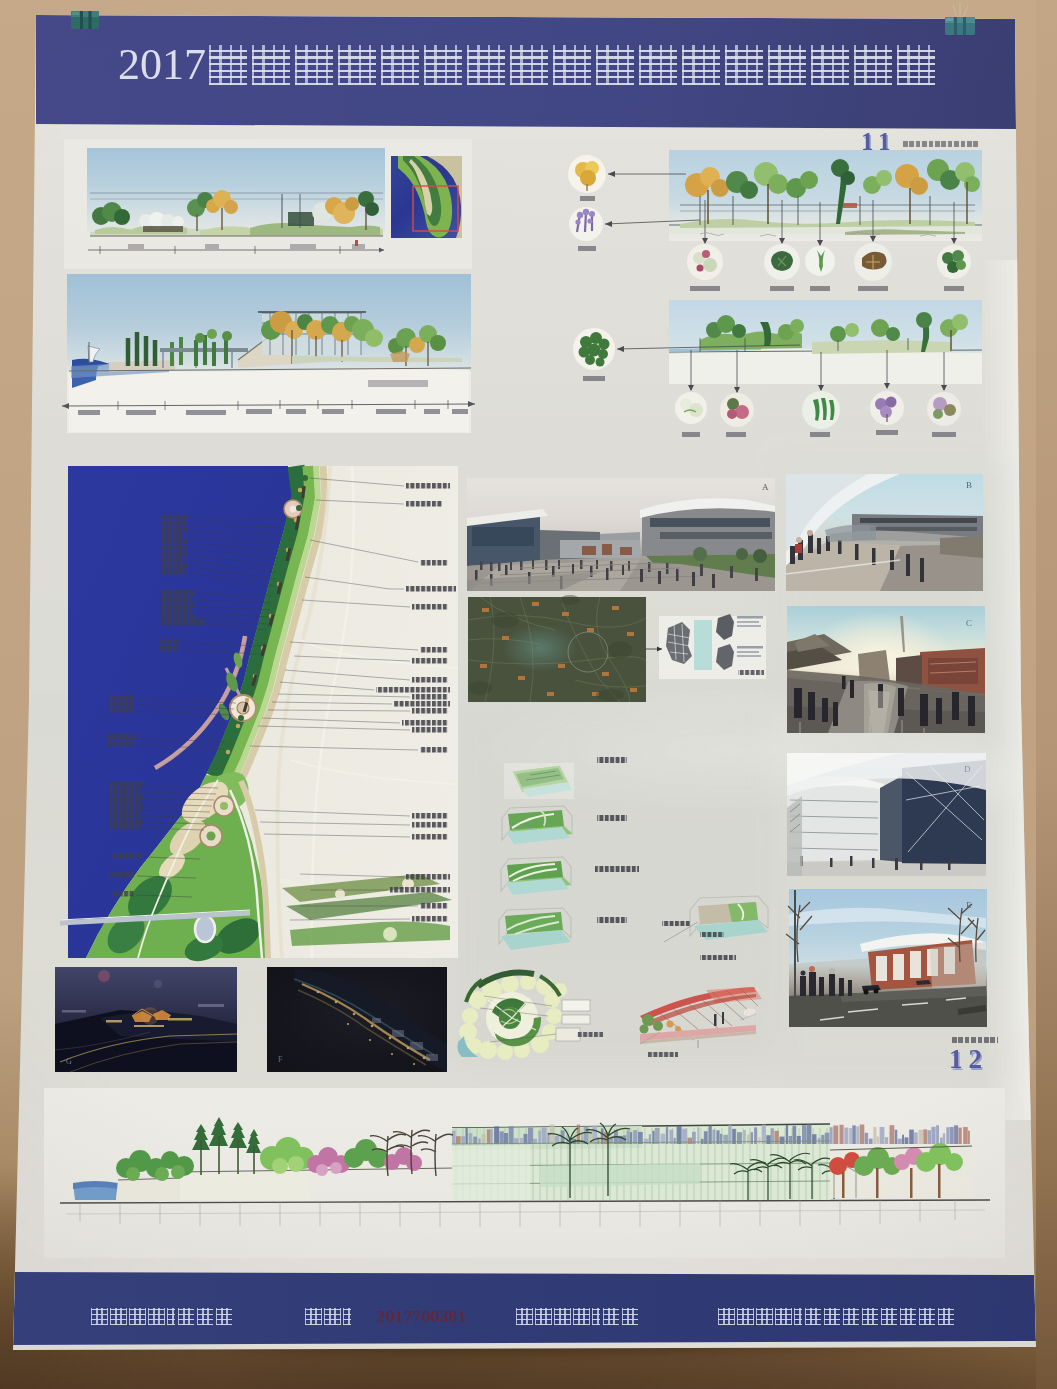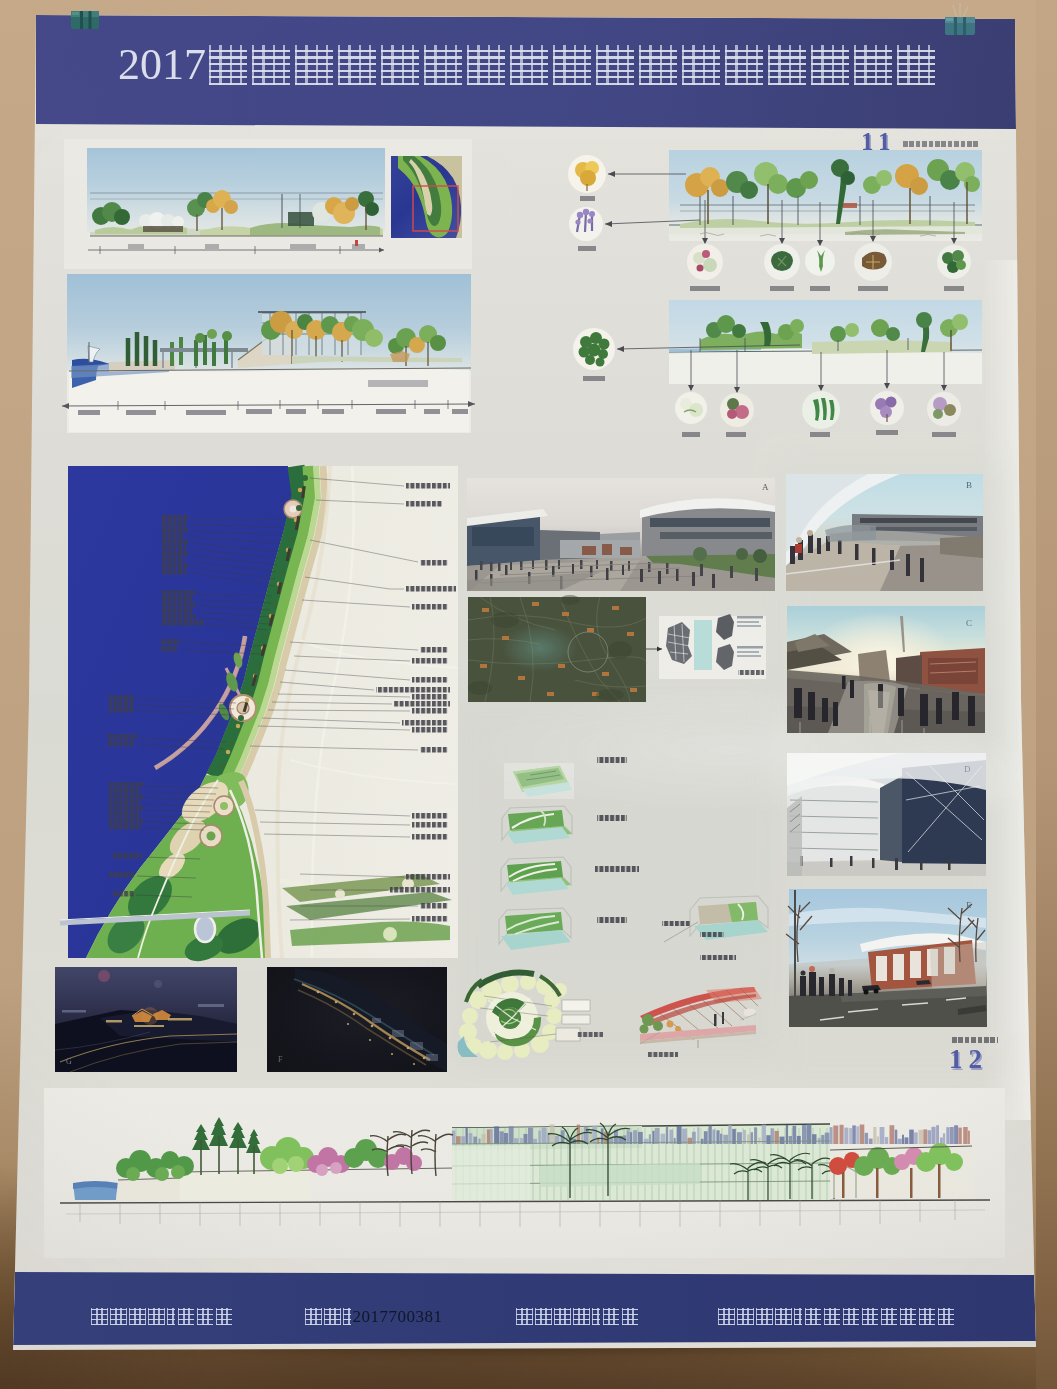--- a/index.html
+++ b/index.html
@@ -96,21 +96,21 @@
 <div class="abs" style="left:949px;top:1044px;width:70px;height:28px;color:#4d58ab;font:bold 27px 'Liberation Serif',serif;letter-spacing:6px;text-shadow:1.5px 1.5px 0 #99a2cf;">12</div>
 
 <div class="abs" style="left:0;top:0;width:1057px;height:1389px;pointer-events:none;background:
  radial-gradient(115% 90% at 50% 42%, rgba(0,0,0,0) 52%, rgba(88,78,60,.13) 100%),
  linear-gradient(180deg, rgba(180,172,155,.06), rgba(150,140,120,.08));"></div>
 
 <div class="abs" style="left:0;top:0;width:1057px;height:1389px;clip-path:polygon(15px 1272px,1034px 1275px,1036px 1341px,13px 1345px);background:linear-gradient(92deg,#35407f 0%,#303b7a 45%,#2d3775 100%);"></div>
 
 <div class="abs" id="foot" style="left:0;top:1308px;width:1057px;height:20px;white-space:nowrap;">
 <span class="abs" style="left:90px;"><span class="fz"></span><span class="fz"></span><span class="fz"></span><span class="fz"></span><span class="fz" style="width:8px;"></span><span class="fz"></span><span class="fz"></span><span class="fz"></span></span>
-<span class="abs" style="left:304px;"><span class="fz"></span><span class="fz"></span><span class="fz" style="width:8px;"></span><span style="font:17px 'Liberation Serif',serif;color:#0f172a;vertical-align:top;line-height:17px;letter-spacing:.5px;">2017700381</span></span>
+<span class="abs" style="left:304px;"><span class="fz"></span><span class="fz"></span><span class="fz" style="width:8px;"></span><span style="font:17px 'Liberation Serif',serif;color:#7f1d1d;vertical-align:top;line-height:17px;letter-spacing:.5px;margin-left:24px;">2017700381</span></span>
 <span class="abs" style="left:515px;"><span class="fz"></span><span class="fz"></span><span class="fz"></span><span class="fz"></span><span class="fz" style="width:8px;"></span><span class="fz"></span><span class="fz"></span></span>
 <span class="abs" style="left:717px;"><span class="fz"></span><span class="fz"></span><span class="fz"></span><span class="fz"></span><span class="fz" style="width:8px;"></span><span class="fz"></span><span class="fz"></span><span class="fz"></span><span class="fz"></span><span class="fz"></span><span class="fz"></span><span class="fz"></span><span class="fz"></span></span>
 </div>
 
 <svg class="abs" style="left:0;top:0;" width="1057" height="1389" viewBox="0 0 1057 1389">
 <defs>
 <radialGradient id="gl" cx="50%" cy="50%">
             <stop offset="0%" stop-color="#ffffff" stop-opacity=".9"></stop>
             <stop offset="100%" stop-color="#ffffff" stop-opacity="0"></stop>
           </radialGradient>

